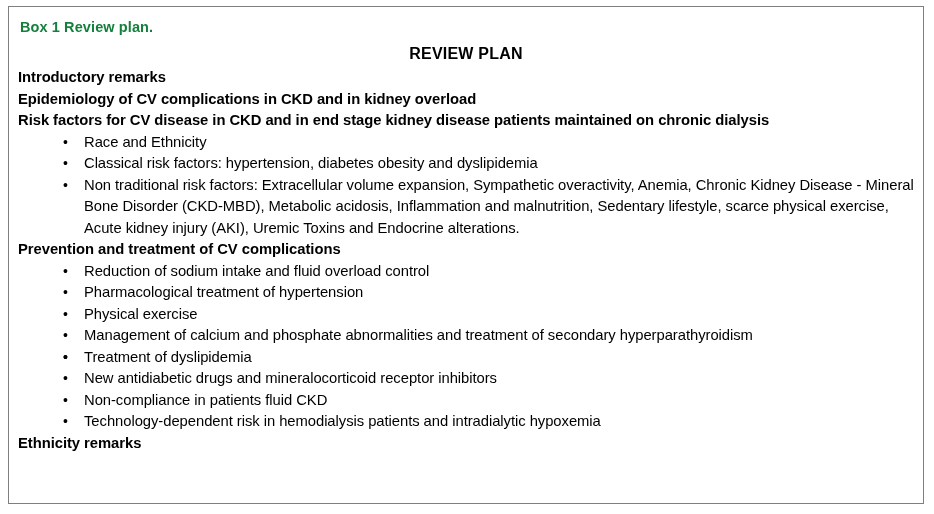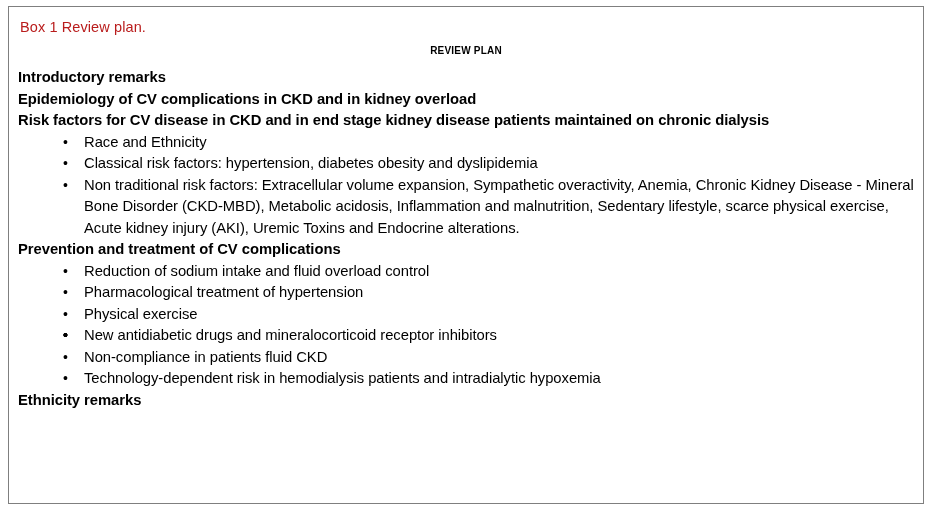--- a/index.html
+++ b/index.html
@@ -22,32 +22,32 @@
     height: 498px;
     border: 1px solid #7f7f7f;
     background: #ffffff;
     box-sizing: border-box;
   }
   .caption {
     position: absolute;
     left: 11px;
     top: 12px;
     font-size: 14.5px;
-    font-weight: normal;
+    font-weight: bold;
     letter-spacing: 0.1px;
-    color: #b91c1c;
+    color: #15803d;
     white-space: nowrap;
   }
   .title {
     position: absolute;
     left: 0;
     right: 0;
     top: 38px;
     text-align: center;
-    font-size: 10px;
+    font-size: 16px;
     font-weight: bold;
     letter-spacing: 0.2px;
   }
   #content {
     position: absolute;
     left: 9px;
     top: 60px;
     right: 0;
   }
   .heading {
@@ -94,23 +94,23 @@
       <ul class="bullets">
         <li><span class="bullet-dot">•</span><span>Race  and Ethnicity</span></li>
         <li><span class="bullet-dot">•</span><span>Classical risk factors: hypertension, diabetes  obesity and dyslipidemia</span></li>
         <li><span class="bullet-dot">•</span><span>Non traditional risk  factors: Extracellular  volume expansion, Sympathetic    overactivity, Anemia,   Chronic Kidney Disease - Mineral Bone Disorder (CKD-MBD),  Metabolic acidosis, Inflammation and  malnutrition, Sedentary lifestyle, scarce physical exercise,   Acute kidney injury (AKI), Uremic  Toxins  and Endocrine alterations.</span></li>
       </ul>
       <div class="heading">Prevention  and treatment of CV complications</div>
       <ul class="bullets">
         <li><span class="bullet-dot">•</span><span>Reduction of sodium intake and fluid  overload  control</span></li>
         <li><span class="bullet-dot">•</span><span>Pharmacological  treatment of hypertension</span></li>
         <li><span class="bullet-dot">•</span><span>Physical   exercise</span></li>
+        <li><span class="bullet-dot">•</span><span>Management of calcium and phosphate abnormalities and treatment of secondary hyperparathyroidism</span></li>
         <li><span class="bullet-dot">•</span></li>
-        <li><span class="bullet-dot">•</span></li>
-        <li><span class="bullet-dot">•</span></li>
+        <li><span class="bullet-dot">•</span><span>Treatment of dyslipidemia</span></li>
         <li><span class="bullet-dot">•</span><span>New antidiabetic drugs and  mineralocorticoid receptor  inhibitors</span></li>
         <li><span class="bullet-dot">•</span><span>Non-compliance in patients fluid CKD</span></li>
         <li><span class="bullet-dot">•</span><span>Technology-dependent risk in hemodialysis patients and intradialytic hypoxemia</span></li>
       </ul>
       <div class="heading">Ethnicity remarks</div>
     </div>
 
 </div>
 
 </body></html>

